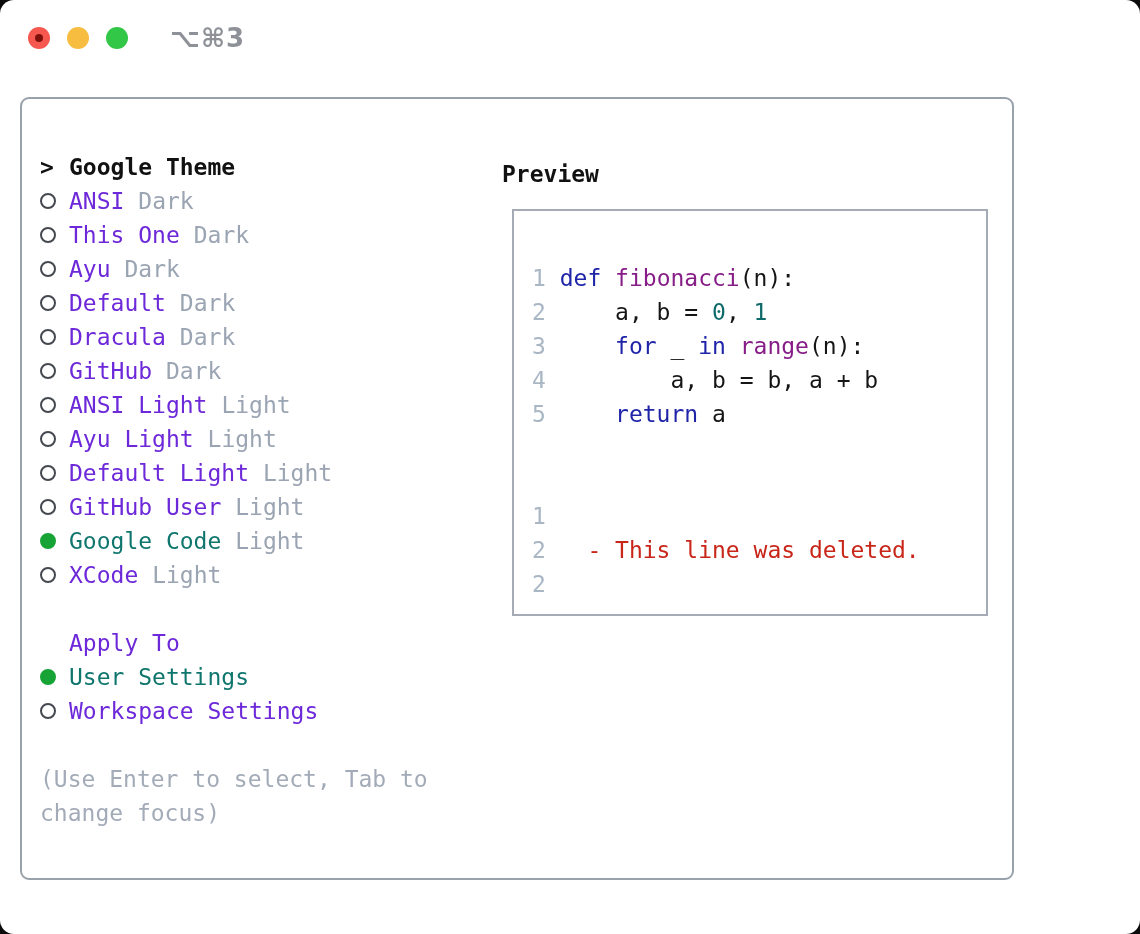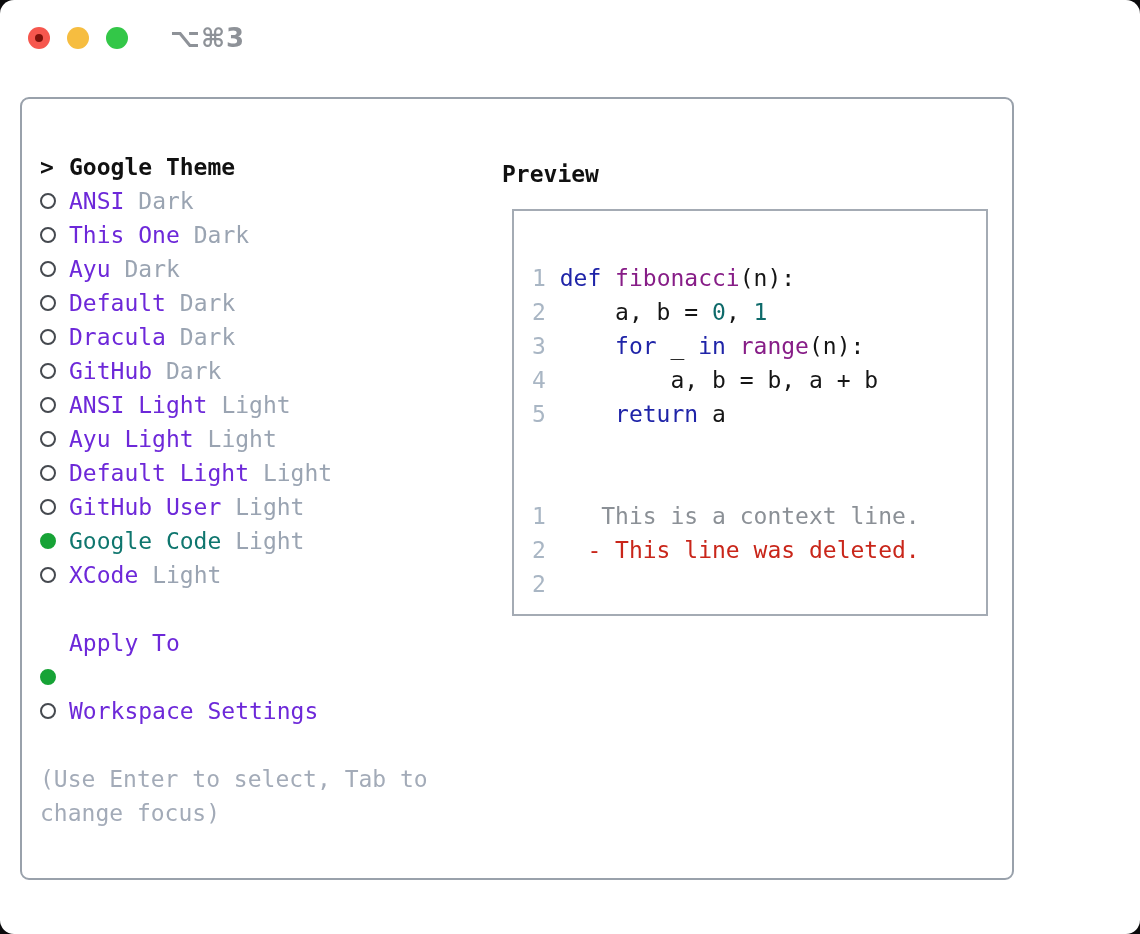--- a/index.html
+++ b/index.html
@@ -84,41 +84,41 @@
           <div class="row"><span class="marker"></span><span class="t-name">Default Light</span><span class="t-variant">Light</span></div>
           <div class="row"><span class="marker"></span><span class="t-name">GitHub User</span><span class="t-variant">Light</span></div>
           <div class="row selected"><span class="marker filled"></span><span class="t-name">Google Code</span><span class="t-variant">Light</span></div>
           <div class="row"><span class="marker"></span><span class="t-name">XCode</span><span class="t-variant">Light</span></div>
         </div>
       <div class="spacer"></div>
       <div class="row">
         <span class="marker blank"></span><span class="t-name">Apply To</span>
       </div>
       <div id="apply-options">
-          <div class="row selected"><span class="marker filled"></span></div>
+          <div class="row selected"><span class="marker filled"></span><span class="t-name">User Settings</span></div>
           <div class="row"><span class="marker"></span><span class="t-name">Workspace Settings</span></div>
         </div>
       <div class="spacer"></div>
       <div class="hint">(Use Enter to select, Tab to change focus)</div>
     </div>
 
     <div class="right-col">
       <div class="preview-title">Preview</div>
       <div class="preview-box">
         <div id="code-block">
             <div class="codeline"><span class="ln">1</span><span class="tok-kwd">def</span><span class="tok-pln"> </span><span class="tok-fn">fibonacci</span><span class="tok-pln">(n):</span></div>
             <div class="codeline"><span class="ln">2</span><span class="tok-pln">    a, b = </span><span class="tok-lit">0</span><span class="tok-pln">, </span><span class="tok-lit">1</span></div>
             <div class="codeline"><span class="ln">3</span><span class="tok-pln">    </span><span class="tok-kwd">for</span><span class="tok-pln"> _ </span><span class="tok-kwd">in</span><span class="tok-pln"> </span><span class="tok-fn">range</span><span class="tok-pln">(n):</span></div>
             <div class="codeline"><span class="ln">4</span><span class="tok-pln">        a, b = b, a + b</span></div>
             <div class="codeline"><span class="ln">5</span><span class="tok-pln">    </span><span class="tok-kwd">return</span><span class="tok-pln"> a</span></div>
           </div>
         <div class="spacer"></div>
         <div class="spacer"></div>
         <div id="diff-block">
-            <div class="codeline"><span class="ln">1</span><span class="diff-context">   This is a context line.</span></div>
+            <div class="codeline"><span class="ln">1</span></div>
             <div class="codeline"><span class="ln">2</span><span class="diff-deleted">  - This line was deleted.</span></div>
             <div class="codeline"><span class="ln">2</span></div>
           </div>
       </div>
     </div>
 
   </div>
 </div>
 
 </body></html>

